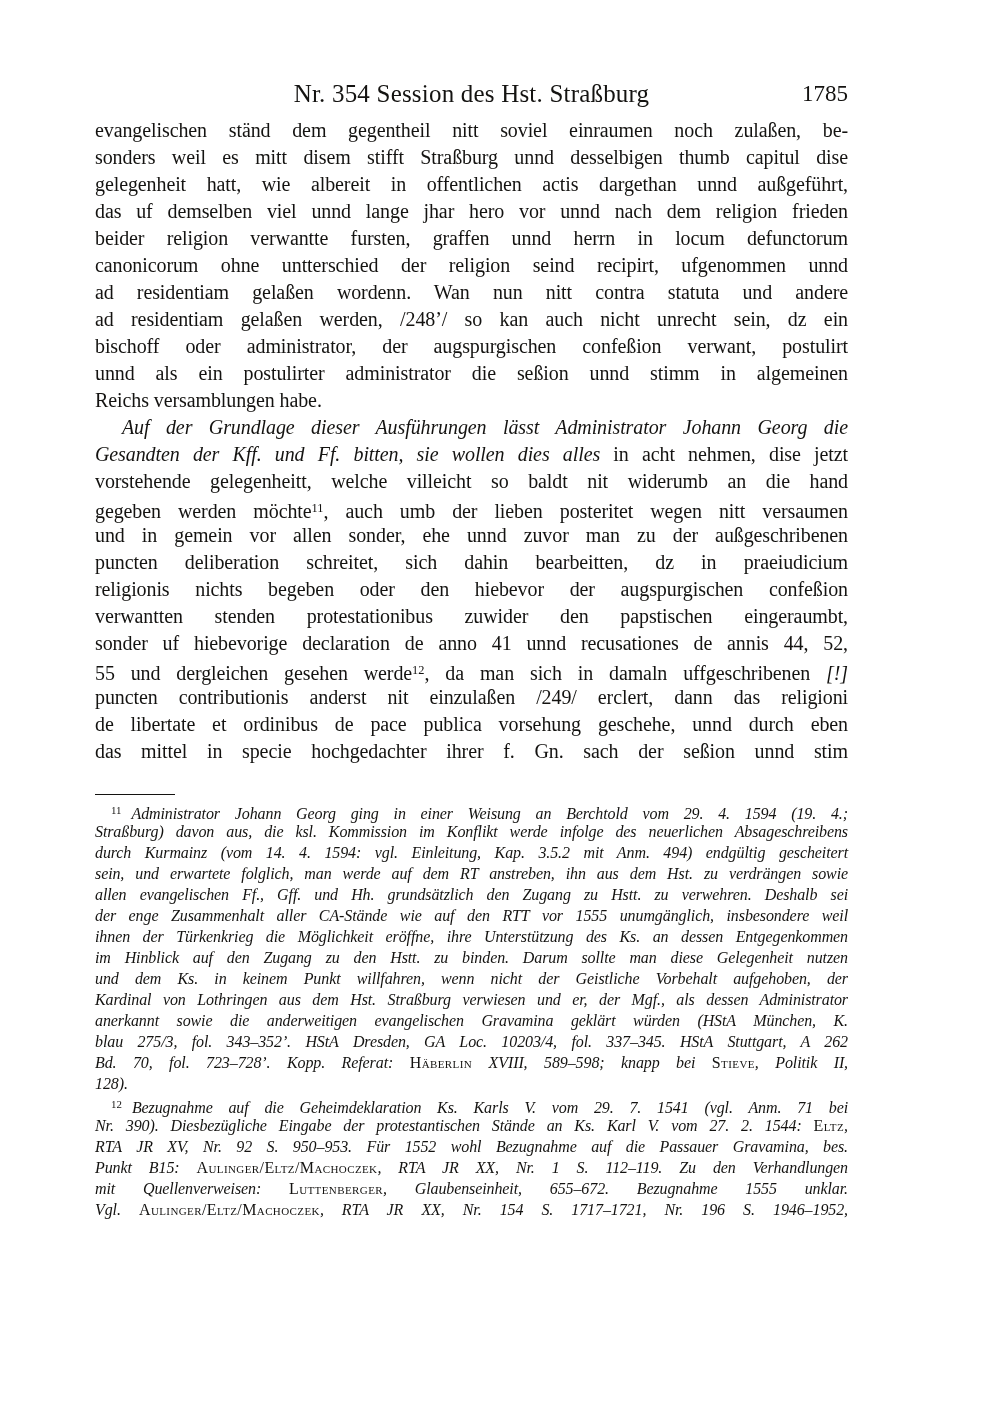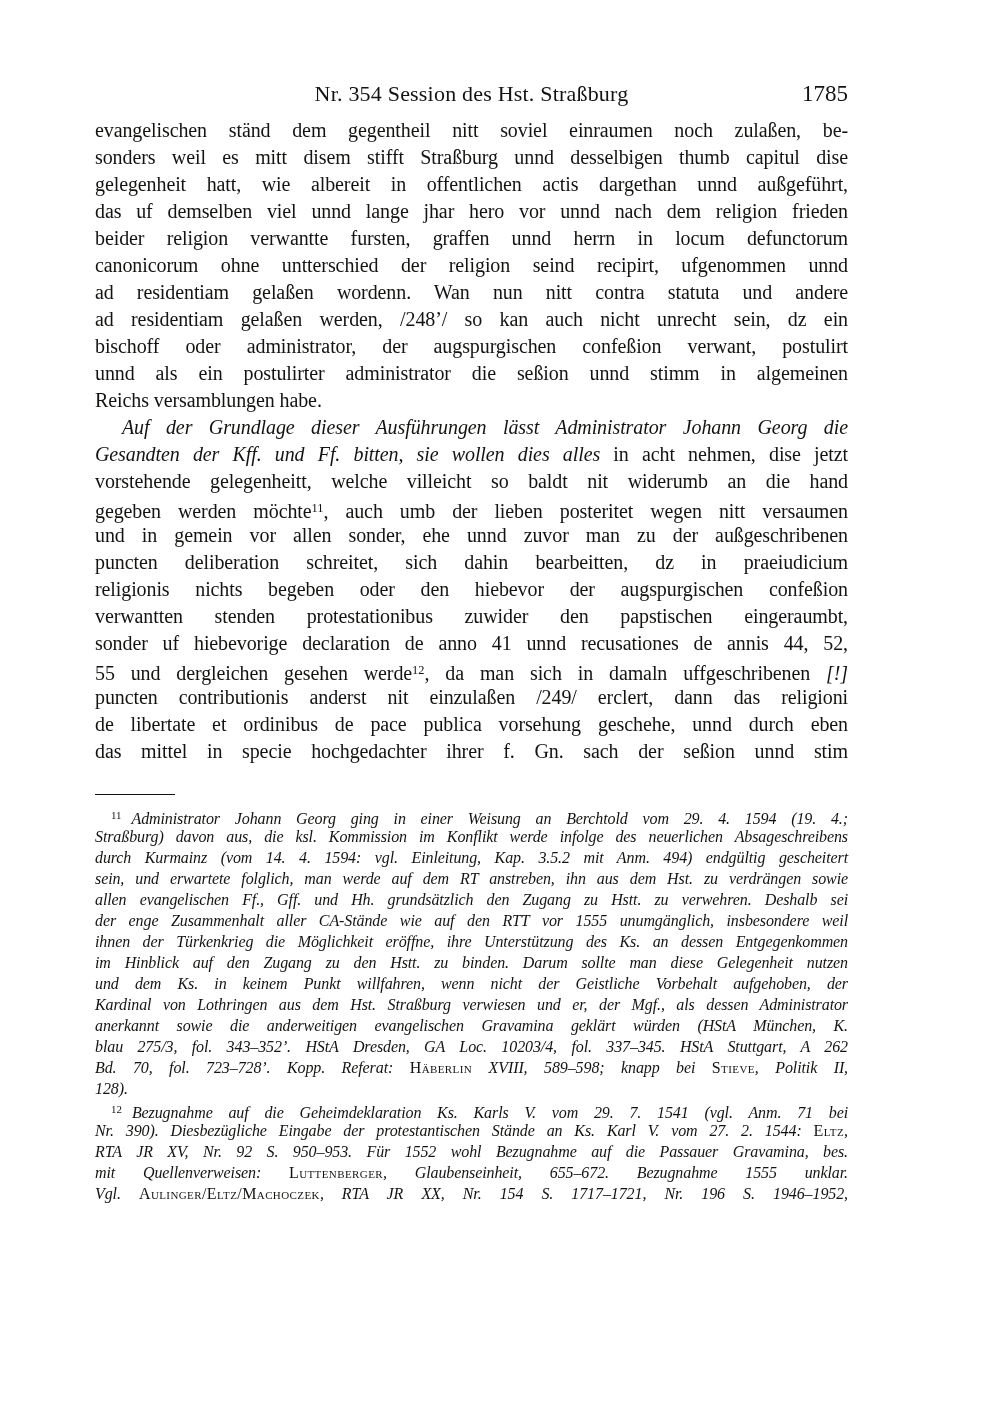--- a/index.html
+++ b/index.html
@@ -15,21 +15,21 @@
     background: #ffffff;
     overflow: hidden;
   }
   .header-row {
     position: absolute;
     left: 95px; top: 80px; width: 753px; height: 30px;
   }
   .running-title {
     display: block;
     text-align: center;
-    font-size: 22px;
+    font-size: 25px;
     line-height: 28px;
     letter-spacing: 0.2px;
   }
   .page-number {
     position: absolute;
     right: 0; top: 0;
     font-size: 23px;
     line-height: 28px;
   }
   #main-text {
@@ -50,21 +50,21 @@
   .footnote-rule {
     position: absolute;
     left: 95px; top: 794px; width: 80px; height: 0;
     border-top: 1.5px solid #141311;
   }
   #footnotes {
     position: absolute;
     left: 95px; top: 801px; width: 753px;
   }
   .fline {
-    height: 21px; line-height: 29px;
+    height: 21px; line-height: 19px;
     font-size: 16px;
     letter-spacing: -0.1px;
     text-align: justify;
     text-align-last: justify;
     white-space: nowrap;
   }
   .fline.ind { text-indent: 16px; }
   
   .r-r  { font-style: normal; }
   .r-i  { font-style: italic; }
@@ -128,16 +128,17 @@
       <div class="fline"><span class="r-i">im Hinblick auf den Zugang zu den Hstt. zu binden. Darum sollte man diese Gelegenheit nutzen</span></div>
       <div class="fline"><span class="r-i">und dem Ks. in keinem Punkt willfahren, wenn nicht der Geistliche Vorbehalt aufgehoben, der</span></div>
       <div class="fline"><span class="r-i">Kardinal von Lothringen aus dem Hst. Straßburg verwiesen und er, der Mgf., als dessen Administrator</span></div>
       <div class="fline"><span class="r-i">anerkannt sowie die anderweitigen evangelischen Gravamina geklärt würden (HStA München, K.</span></div>
       <div class="fline"><span class="r-i">blau 275/3, fol. 343–352’. HStA Dresden, GA Loc. 10203/4, fol. 337–345. HStA Stuttgart, A 262</span></div>
       <div class="fline"><span class="r-i">Bd. 70, fol. 723–728’. Kopp. Referat: </span><span class="r-sc">Häberlin</span><span class="r-i"> XVIII, 589–598; knapp bei </span><span class="r-sc">Stieve</span><span class="r-i">, Politik II,</span></div>
       <div class="fline noj"><span class="r-i">128).</span></div>
       <div class="fline ind"><span class="r-fnnum">12</span><span class="r-i">Bezugnahme auf die Geheimdeklaration Ks. Karls V. vom 29. 7. 1541 (vgl. Anm. 71 bei</span></div>
       <div class="fline"><span class="r-i">Nr. 390). Diesbezügliche Eingabe der protestantischen Stände an Ks. Karl V. vom 27. 2. 1544: </span><span class="r-sc">Eltz</span><span class="r-i">,</span></div>
       <div class="fline"><span class="r-i">RTA JR XV, Nr. 92 S. 950–953. Für 1552 wohl Bezugnahme auf die Passauer Gravamina, bes.</span></div>
+      <div class="fline"><span class="r-i">Punkt B15: </span><span class="r-sc">Aulinger/Eltz/Machoczek</span><span class="r-i">, RTA JR XX, Nr. 1 S. 112–119. Zu den Verhandlungen</span></div>
       <div class="fline"><span class="r-i">mit Quellenverweisen: </span><span class="r-sc">Luttenberger</span><span class="r-i">, Glaubenseinheit, 655–672. Bezugnahme 1555 unklar.</span></div>
       <div class="fline"><span class="r-i">Vgl. </span><span class="r-sc">Aulinger/Eltz/Machoczek</span><span class="r-i">, RTA JR XX, Nr. 154 S. 1717–1721, Nr. 196 S. 1946–1952,</span></div>
     </div>
 </div>
 
 </body></html>

